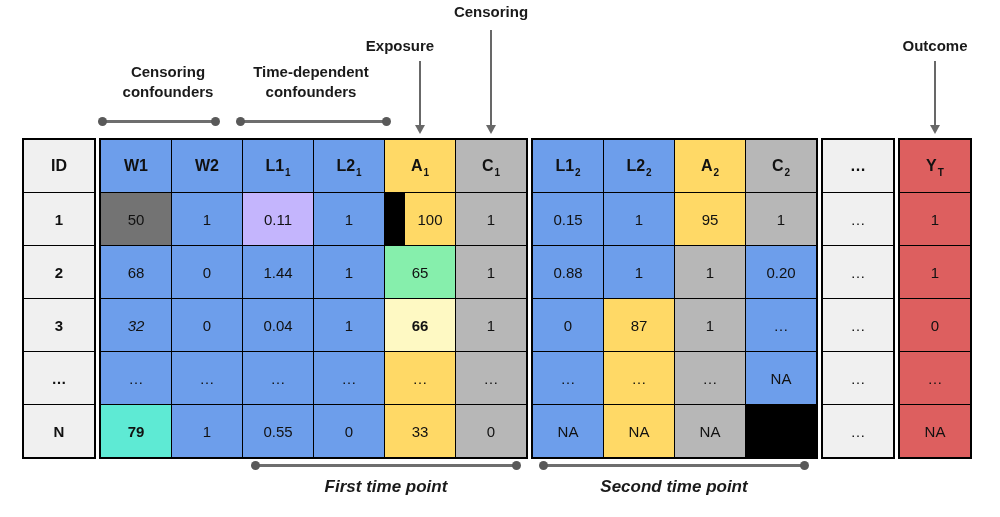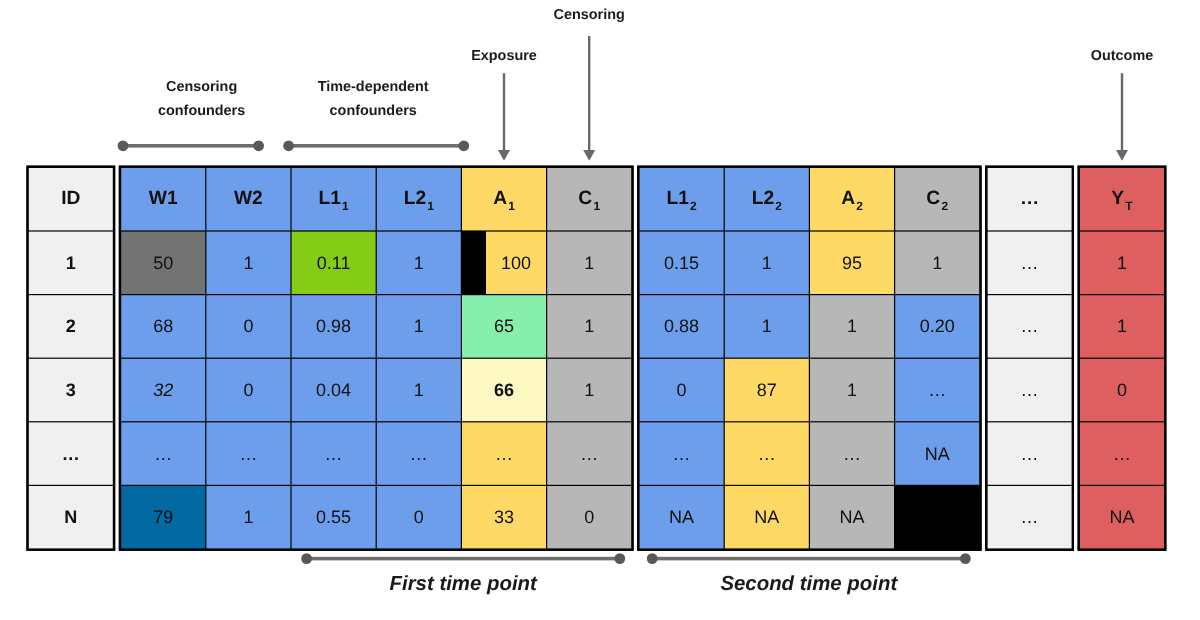--- a/index.html
+++ b/index.html
@@ -9,21 +9,21 @@
     background:#ffffff;
     font-family:"Liberation Sans",sans-serif;
     overflow:hidden;
   }
 
   
   .ann-label{
     position:absolute;
     transform:translateX(-50%);
     font-weight:bold;
-    font-size:12px;
+    font-size:15px;
     color:#1a1a1a;
     text-align:center;
     white-space:pre-line;
     line-height:20px;
   }
   .ann-label.italic{
     font-style:italic;
     font-size:17px;
     white-space:nowrap;
   }
@@ -97,21 +97,21 @@
   }
 </style>
 </head>
 <body>
 
 <div id="canvas">
 
   <div class="ann-label" style="left:491px;top:2px;">Censoring</div>
   <div class="arrow" style="left:490px;top:30px;height:95px;"></div>
 
-  <div class="ann-label" style="left:420px;top:36px;">Exposure</div>
+  <div class="ann-label" style="left:400px;top:36px;">Exposure</div>
   <div class="arrow" style="left:419px;top:61px;height:64px;"></div>
 
   <div class="ann-label" style="left:935px;top:36px;">Outcome</div>
   <div class="arrow" style="left:934px;top:61px;height:64px;"></div>
 
   <div class="ann-label" style="left:168px;top:62px;">Censoring
 confounders</div>
   <div class="bracket" style="left:102px;top:120px;width:114px;"></div>
 
   <div class="ann-label" style="left:311px;top:62px;">Time-dependent
@@ -147,43 +147,43 @@
         <div class="cell header" style="background: rgb(255, 217, 102);">
           <span>A</span>
           <span class="sub">1</span>
         </div>
         <div class="cell header" style="background: rgb(183, 183, 183);">
           <span>C</span>
           <span class="sub">1</span>
         </div>
         <div class="cell" style="background: #737373;">50</div>
         <div class="cell" style="background: rgb(109, 158, 235);">1</div>
-        <div class="cell" style="background: #84cc16;">0.11</div>
+        <div class="cell" style="background: #c4b5fd;">0.11</div>
         <div class="cell" style="background: rgb(109, 158, 235);">1</div>
         <div class="cell" style="background: rgb(255, 217, 102); margin-left: 20px;">100</div>
         <div class="cell" style="background: rgb(183, 183, 183);">1</div>
         <div class="cell" style="background: rgb(109, 158, 235);">68</div>
         <div class="cell" style="background: rgb(109, 158, 235);">0</div>
-        <div class="cell" style="background: rgb(109, 158, 235);">0.98</div>
+        <div class="cell" style="background: rgb(109, 158, 235);">1.44</div>
         <div class="cell" style="background: rgb(109, 158, 235);">1</div>
         <div class="cell" style="background: #86efac;">65</div>
         <div class="cell" style="background: rgb(183, 183, 183);">1</div>
         <div class="cell" style="background: rgb(109, 158, 235); font-style: italic;">32</div>
         <div class="cell" style="background: rgb(109, 158, 235);">0</div>
         <div class="cell" style="background: rgb(109, 158, 235);">0.04</div>
         <div class="cell" style="background: rgb(109, 158, 235);">1</div>
         <div class="cell" style="background: #fef9c3; font-weight: bold;">66</div>
         <div class="cell" style="background: rgb(183, 183, 183);">1</div>
         <div class="cell" style="background: rgb(109, 158, 235);">…</div>
         <div class="cell" style="background: rgb(109, 158, 235);">…</div>
         <div class="cell" style="background: rgb(109, 158, 235);">…</div>
         <div class="cell" style="background: rgb(109, 158, 235);">…</div>
         <div class="cell" style="background: rgb(255, 217, 102);">…</div>
         <div class="cell" style="background: rgb(183, 183, 183);">…</div>
-        <div class="cell" style="background: #0369a1;">79</div>
+        <div class="cell" style="background: #5eead4; font-weight: bold;">79</div>
         <div class="cell" style="background: rgb(109, 158, 235);">1</div>
         <div class="cell" style="background: rgb(109, 158, 235);">0.55</div>
         <div class="cell" style="background: rgb(109, 158, 235);">0</div>
         <div class="cell" style="background: rgb(255, 217, 102);">33</div>
         <div class="cell" style="background: rgb(183, 183, 183);">0</div>
       </div>
       <div class="block" style="grid-template-columns: repeat(4, 70px);">
         <div class="cell header" style="background: rgb(109, 158, 235);">
           <span>L1</span>
           <span class="sub">2</span>

